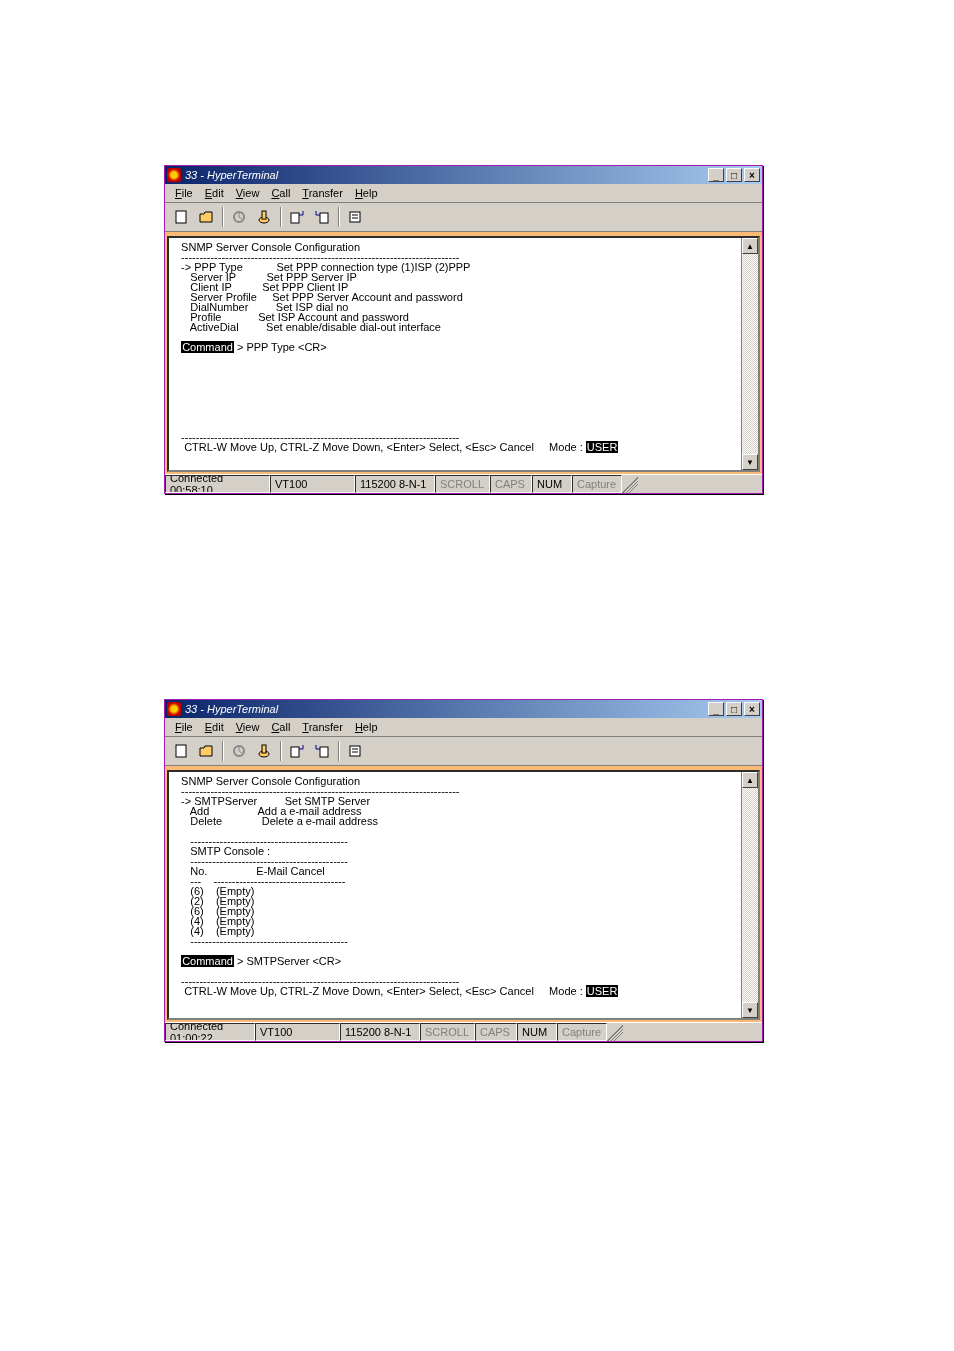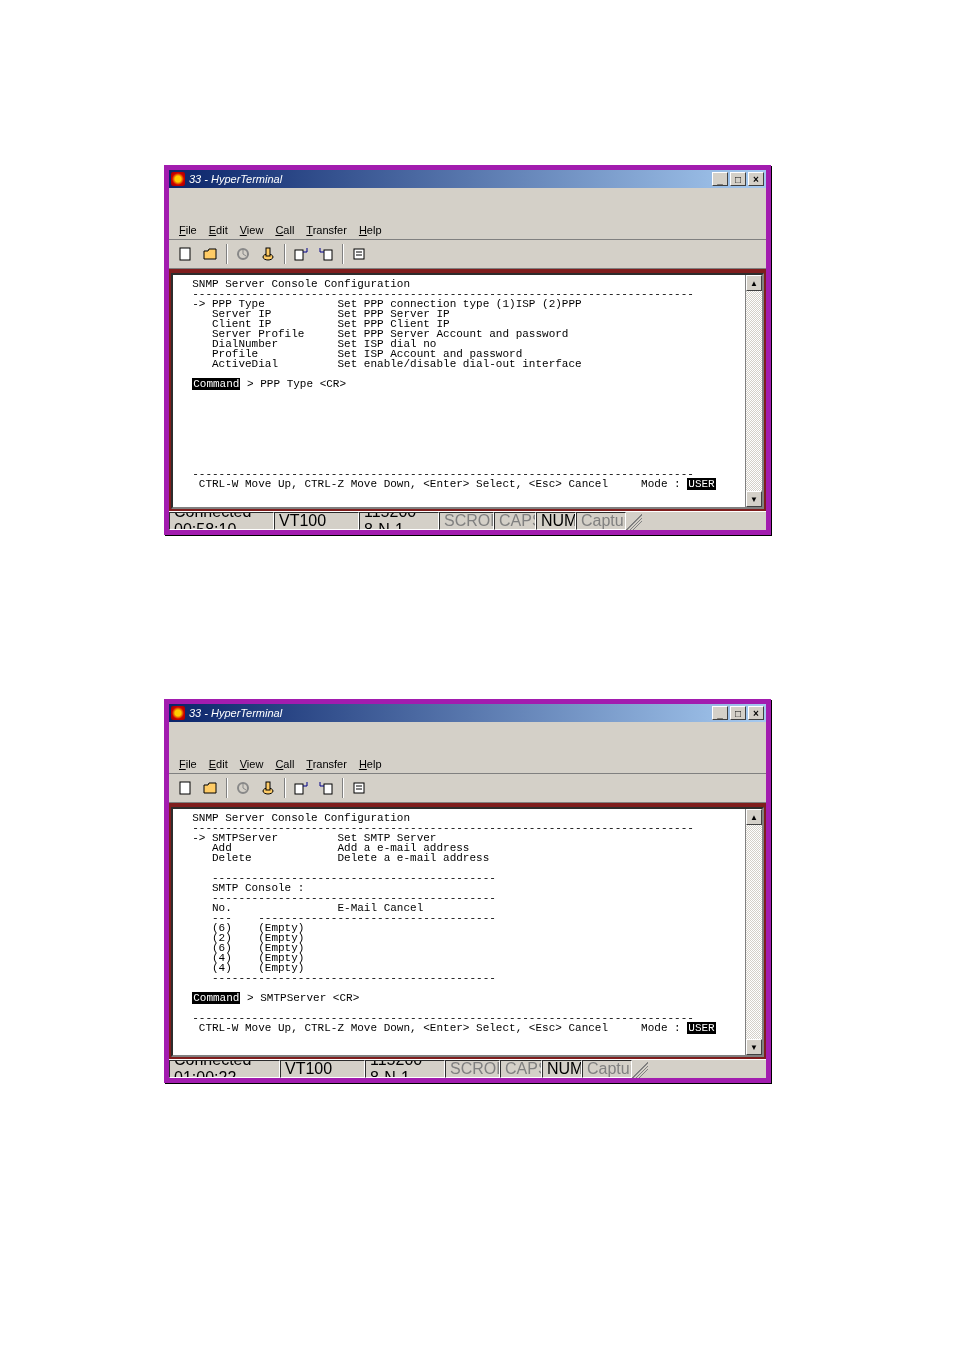--- a/index.html
+++ b/index.html
@@ -6,22 +6,22 @@
     margin: 0;
     background: #fff;
     font-family: Tahoma, sans-serif;
     font-size: 11px;
     width: 954px;
     height: 1351px;
     position: relative;
   }
   .window {
     position: absolute;
-    border: 5px solid #a21caf;
-    background: #7f1d1d;
+    border: 1px solid #a21caf;
+    background: #fdba74;
     box-shadow: 1px 1px 0 #000;
   }
   .titlebar {
     background: linear-gradient(to right, #0a246a, #a6caf0);
     color: #fff;
     height: 18px;
     display: flex;
     align-items: center;
     padding: 0 2px;
     font-size: 11px;
@@ -59,21 +59,20 @@
   }
   .menubar {
     background: #d4d0c8;
     display: flex;
     padding: 2px 4px;
     font-size: 11px;
     border-bottom: 1px solid #808080;
   }
   .menuitem {
     padding: 1px 6px;
-    margin-top: 33px;
   }
   .menuitem u {
     text-decoration: underline;
   }
   .toolbar {
     background: #d4d0c8;
     padding: 2px 4px;
     display: flex;
     align-items: center;
     border-bottom: 1px solid #808080;
@@ -102,21 +101,21 @@
     background: #fff;
     height: 232px;
     display: flex;
   }
   .terminal-wrap.h2 {
     height: 246px;
   }
   .terminal {
     flex: 1;
     padding: 4px 6px;
-    font-family: Liberation Mono, monospace;
+    font-family: Liberation Sans, sans-serif;
     font-size: 11px;
     line-height: 10px;
     white-space: pre;
     color: #000;
     overflow: hidden;
   }
   .scrollbar {
     width: 16px;
     background: #d4d0c8;
     display: flex;
@@ -135,21 +134,21 @@
     font-size: 8px;
     box-sizing: border-box;
   }
   .scrolltrack {
     flex: 1;
     background: repeating-conic-gradient(#fff 0% 25%, #d4d0c8 0% 50%) 50%/2px 2px;
   }
   .statusbar {
     background: #d4d0c8;
     display: flex;
-    font-size: 16px;
+    font-size: 11px;
     border-top: 1px solid #fff;
     height: 18px;
     align-items: stretch;
   }
   .statuscell {
     border: 1px inset #fff;
     border-left-color:#808080;
     border-top-color:#808080;
     padding: 1px 4px;
     box-sizing: border-box;
@@ -366,21 +365,21 @@
 
 <span>  ----------------------------------------------------------------------------</span>
 <span>   CTRL-W Move Up, CTRL-Z Move Down, &lt;Enter&gt; Select, &lt;Esc&gt; Cancel     Mode : </span><span class="inv">USER</span></div>
     <div class="scrollbar">
       <div class="scrollbtn">▲</div>
       <div class="scrolltrack"></div>
       <div class="scrollbtn">▼</div>
     </div>
   </div>
   <div class="statusbar">
-    <div class="statuscell" style="width:111px">Connected 01:00:22</div>
+    <div class="statuscell" style="width:90px">Connected 01:00:22</div>
     <div class="statuscell" style="width:85px">VT100</div>
     <div class="statuscell" style="width:80px">115200 8-N-1</div>
     <div class="statuscell dim" style="width:55px">SCROLL</div>
     <div class="statuscell dim" style="width:42px">CAPS</div>
     <div class="statuscell" style="width:40px">NUM</div>
     <div class="statuscell dim" style="width:50px">Capture</div>
     <div class="resize"></div>
   </div>
 </div>
 

